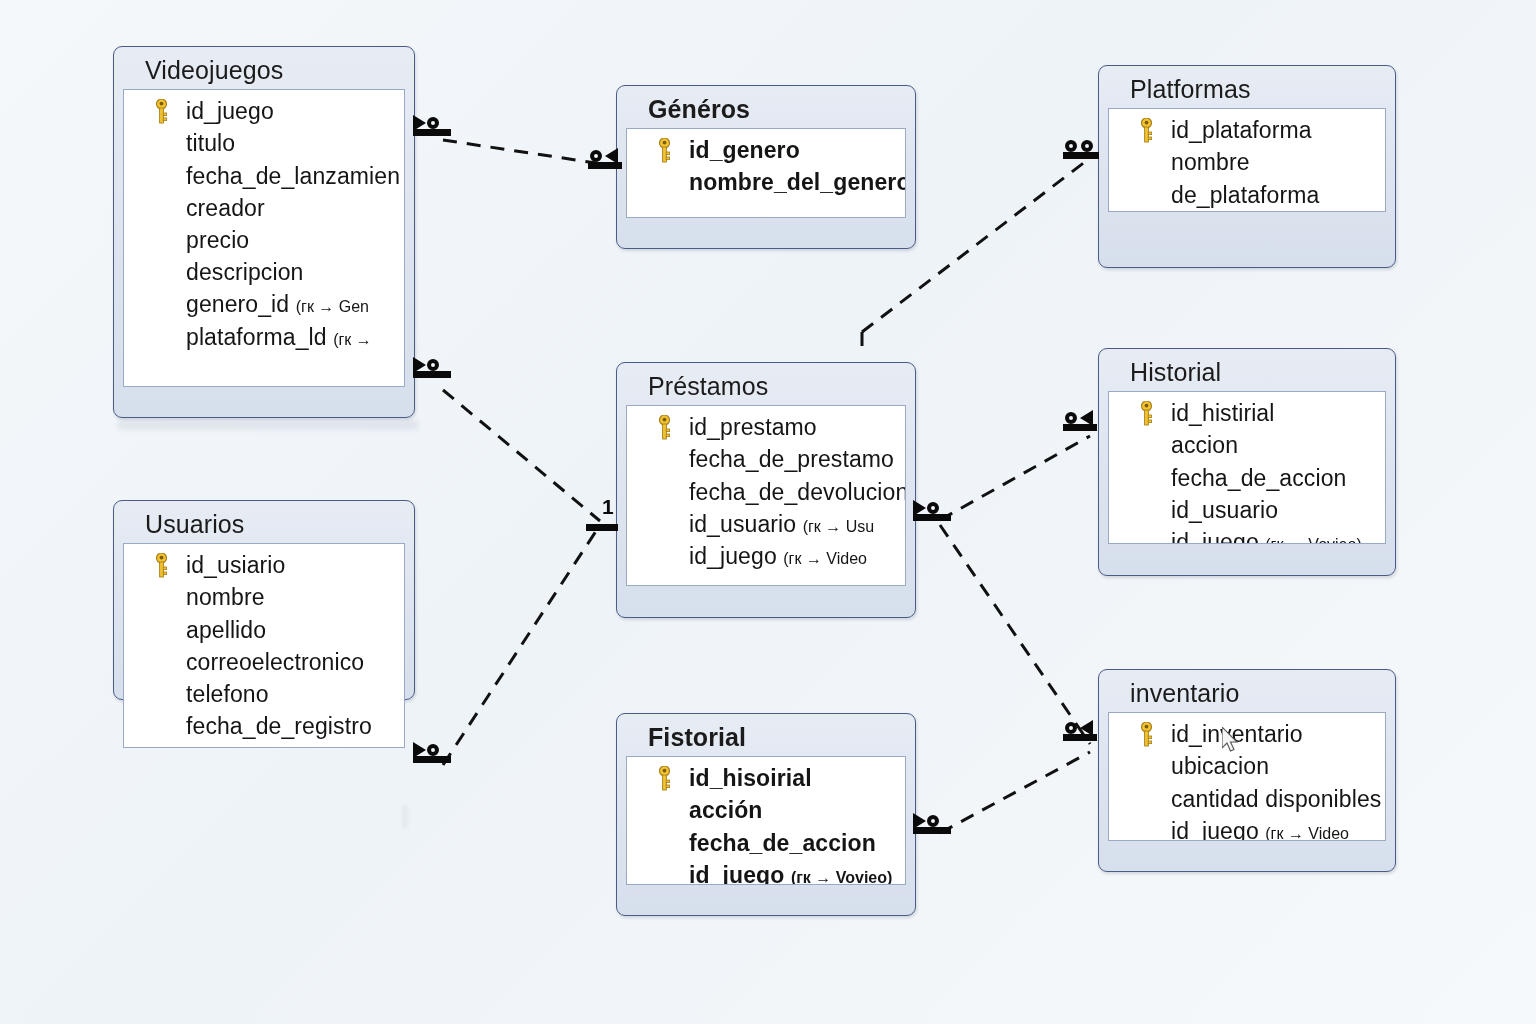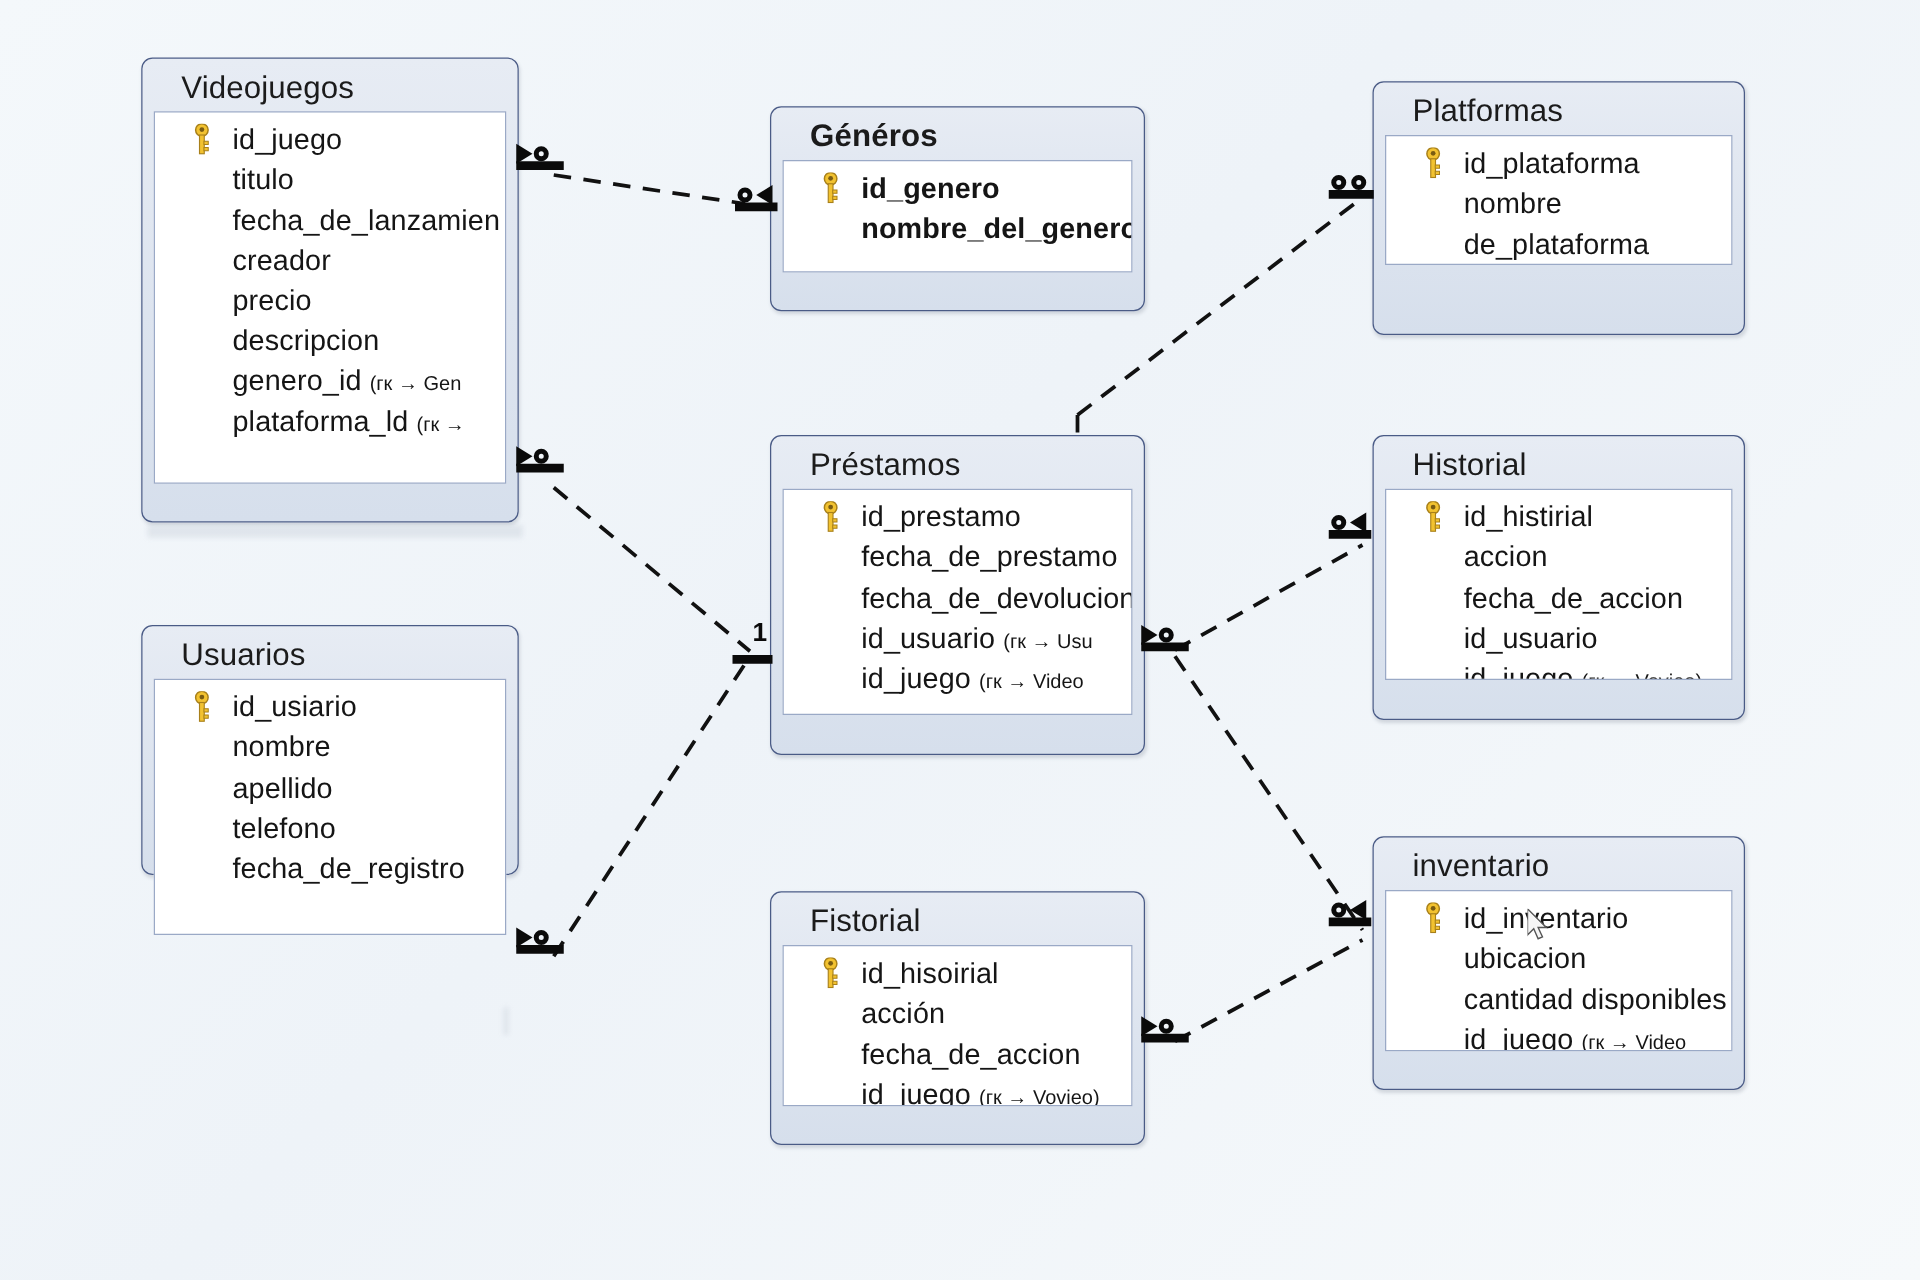--- a/index.html
+++ b/index.html
@@ -190,21 +190,21 @@
           <rect x="9.2" y="19" width="3.4" height="2.6" fill="#f2c230" stroke="#a8801a" stroke-width="0.8"></rect>
         </svg>
         <span>id_plataforma</span>
       </div>
       <div class="attr"><span>nombre</span></div>
       <div class="attr"><span>de_plataforma</span></div>
       <div class="attr"><span>descripcion</span></div>
     </div>
   </div>
 
-  <div class="entity" style="left:616px; top:348px; width:300px; height:256px;">
+  <div class="entity" style="left:616px; top:362px; width:300px; height:256px;">
     <div class="entity-title">Préstamos</div>
     <div class="entity-body" style="height:181px;">
       <div class="attr">
         <svg class="key-icon" viewBox="0 0 15 26">
           <circle cx="7.5" cy="5" r="5" fill="#f2c230" stroke="#a8801a" stroke-width="1.2"></circle>
           <circle cx="7.5" cy="4.6" r="1.9" fill="#7a5c12"></circle>
           <rect x="5.6" y="9" width="3.8" height="15" fill="#f2c230" stroke="#a8801a" stroke-width="0.9"></rect>
           <rect x="9.2" y="14" width="3.4" height="2.6" fill="#f2c230" stroke="#a8801a" stroke-width="0.8"></rect>
           <rect x="9.2" y="19" width="3.4" height="2.6" fill="#f2c230" stroke="#a8801a" stroke-width="0.8"></rect>
         </svg>
@@ -254,26 +254,27 @@
           <circle cx="7.5" cy="5" r="5" fill="#f2c230" stroke="#a8801a" stroke-width="1.2"></circle>
           <circle cx="7.5" cy="4.6" r="1.9" fill="#7a5c12"></circle>
           <rect x="5.6" y="9" width="3.8" height="15" fill="#f2c230" stroke="#a8801a" stroke-width="0.9"></rect>
           <rect x="9.2" y="14" width="3.4" height="2.6" fill="#f2c230" stroke="#a8801a" stroke-width="0.8"></rect>
           <rect x="9.2" y="19" width="3.4" height="2.6" fill="#f2c230" stroke="#a8801a" stroke-width="0.8"></rect>
         </svg>
         <span>id_usiario</span>
       </div>
       <div class="attr"><span>nombre</span></div>
       <div class="attr"><span>apellido</span></div>
+      <div class="attr"><span>correoelectronico</span></div>
       <div class="attr"><span>telefono</span></div>
       <div class="attr"><span>fecha_de_registro</span></div>
     </div>
   </div>
 
-  <div class="entity" style="left:616px; top:713px; width:300px; height:203px;">
+  <div class="entity" style="left:616px; top:713px; width:300px; height:203px;font-weight:bold;">
     <div class="entity-title">Fistorial</div>
     <div class="entity-body" style="height:129px;">
       <div class="attr">
         <svg class="key-icon" viewBox="0 0 15 26">
           <circle cx="7.5" cy="5" r="5" fill="#f2c230" stroke="#a8801a" stroke-width="1.2"></circle>
           <circle cx="7.5" cy="4.6" r="1.9" fill="#7a5c12"></circle>
           <rect x="5.6" y="9" width="3.8" height="15" fill="#f2c230" stroke="#a8801a" stroke-width="0.9"></rect>
           <rect x="9.2" y="14" width="3.4" height="2.6" fill="#f2c230" stroke="#a8801a" stroke-width="0.8"></rect>
           <rect x="9.2" y="19" width="3.4" height="2.6" fill="#f2c230" stroke="#a8801a" stroke-width="0.8"></rect>
         </svg>

